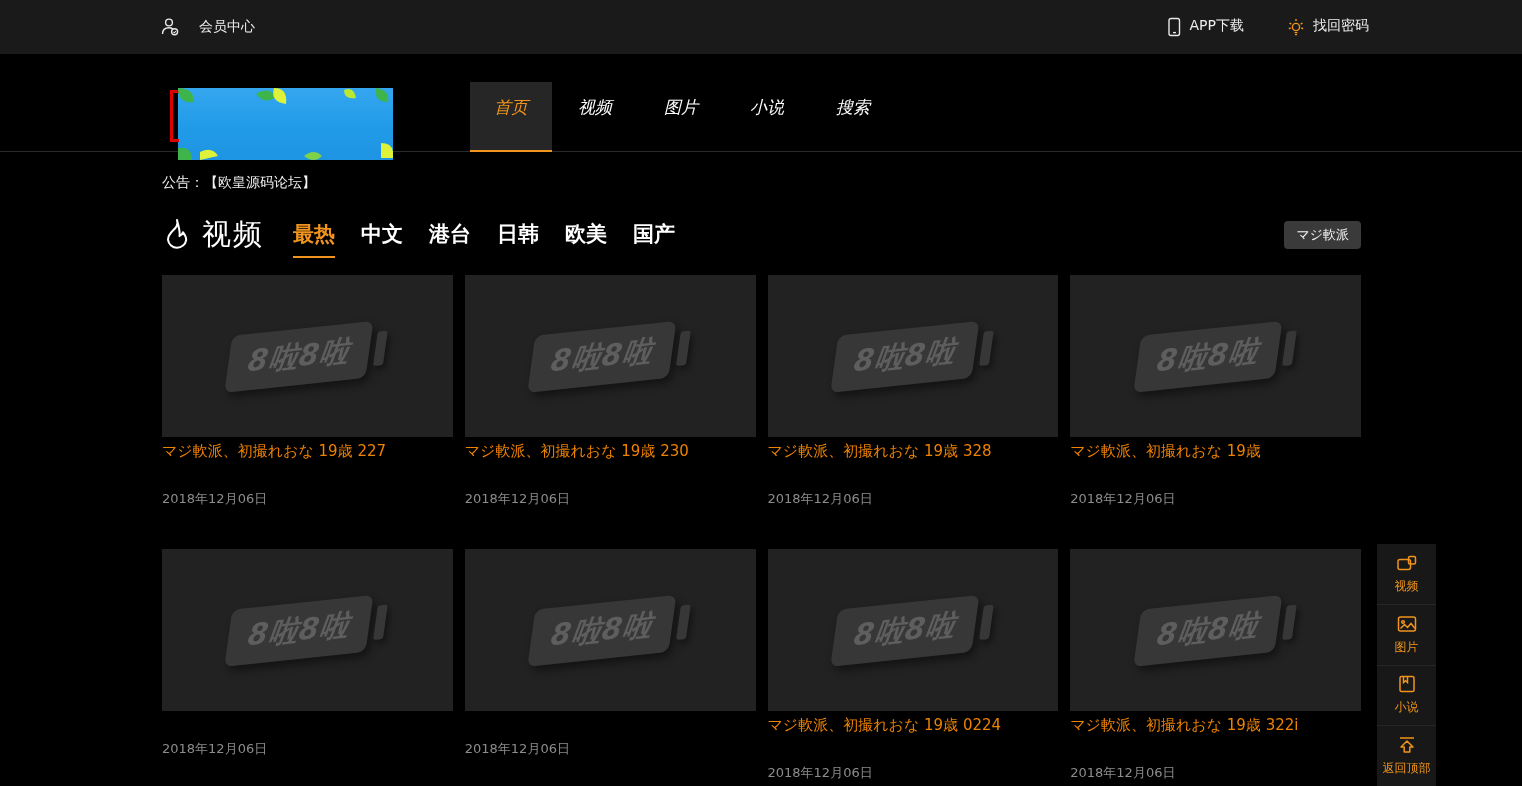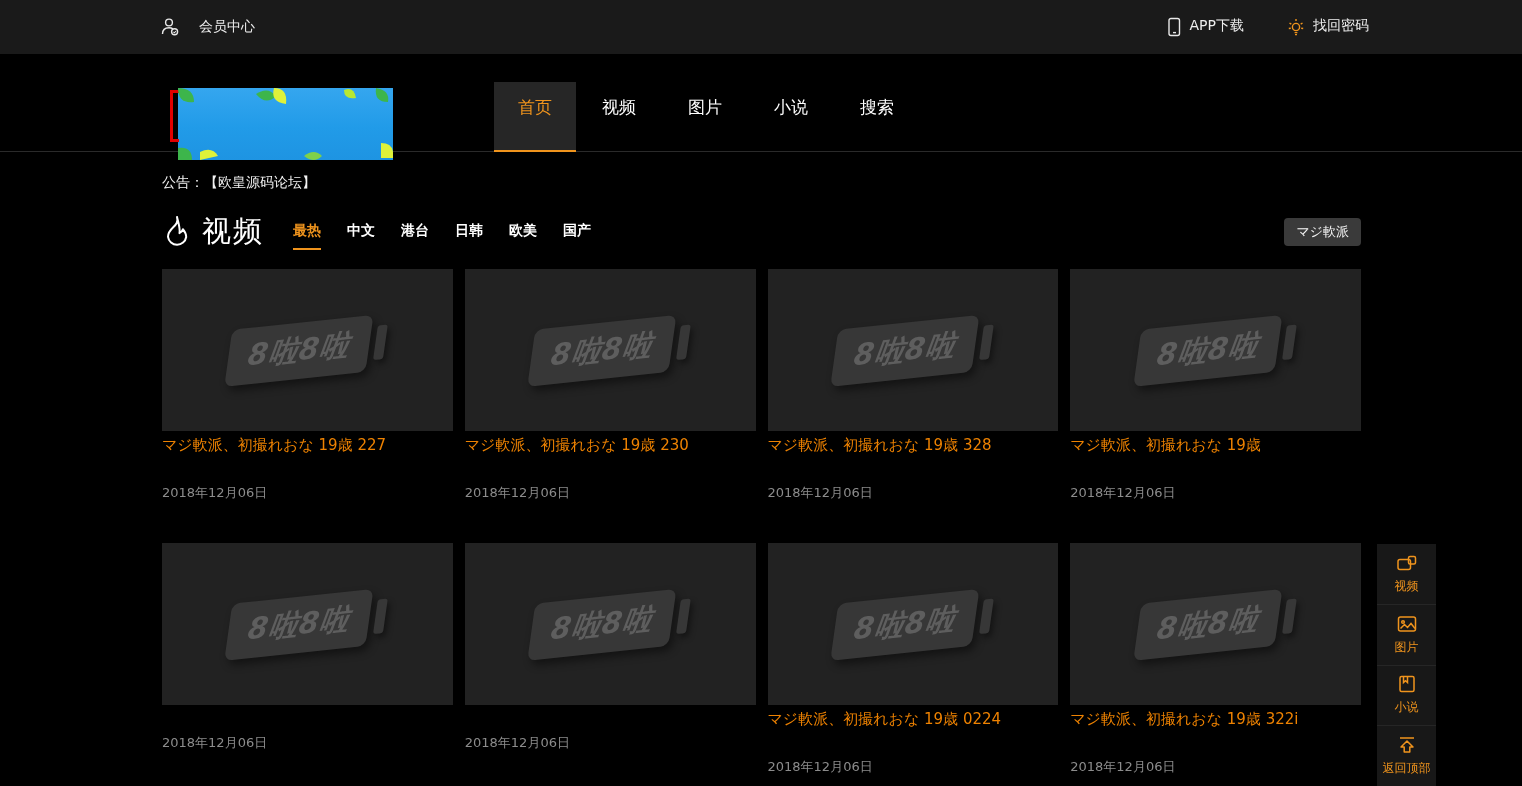--- a/index.html
+++ b/index.html
@@ -23,39 +23,39 @@
   .logo {
     position:absolute; left:178px; top:34px; width:215px; height:72px;
     background:linear-gradient(180deg,#35a6ef 0%,#219be8 55%,#1e94e2 100%);
     z-index:3; cursor:pointer;
   }
   .logo svg { position:absolute; left:0; top:0; }
   .red-bracket {
     position:absolute; left:-8px; top:2px; width:9px; height:52px;
     border-left:3px solid #e00000; border-top:3px solid #e00000; border-bottom:3px solid #e00000;
   }
-  .mainnav { position:absolute; left:494px; top:28px; height:70px; display:flex; align-items:stretch; }
+  .mainnav { position:absolute; left:470px; top:28px; height:70px; display:flex; align-items:stretch;font-style:italic; }
   .mainnav .tab {
     width:86px; display:flex; align-items:flex-start; justify-content:center;
     padding-top:14px; font-size:17px; color:#fff; cursor:pointer;
   }
   .mainnav .tab.active {
     width:82px; background:#262626; color:#f0941d; border-bottom:2px solid #f0941d;
   }
   
   .announce { margin:22px 0 0 162px; font-size:14px; color:#f2f2f2; }
   
   .section-head {
     width:1199px; margin:20px 0 0 162px; display:flex; align-items:center;
   }
   .section-title { display:flex; align-items:center; gap:10px; }
   .section-title h2 { font-size:29px; font-weight:400; color:#fff; letter-spacing:2px; }
   .subtabs { display:flex; align-items:center; margin-left:16px; margin-top:8px; }
   .subtab {
-    font-size:14px; color:#fff; padding:0 0 8px 0; margin:0 13px; cursor:pointer;
+    font-size:21px; color:#fff; padding:0 0 8px 0; margin:0 13px; cursor:pointer;
     border-bottom:2px solid transparent; font-weight:bold;
   }
   .subtab.active { color:#f0941d; border-bottom-color:#f0941d; }
   .more-btn {
     margin-left:auto; background:#3a3a3a; color:#f5f5f5; font-size:13px;
     padding:5px 12px; border-radius:4px; border:none; cursor:pointer;
   }
   
   .grid {
     width:1199px; margin:17px 0 0 162px;

